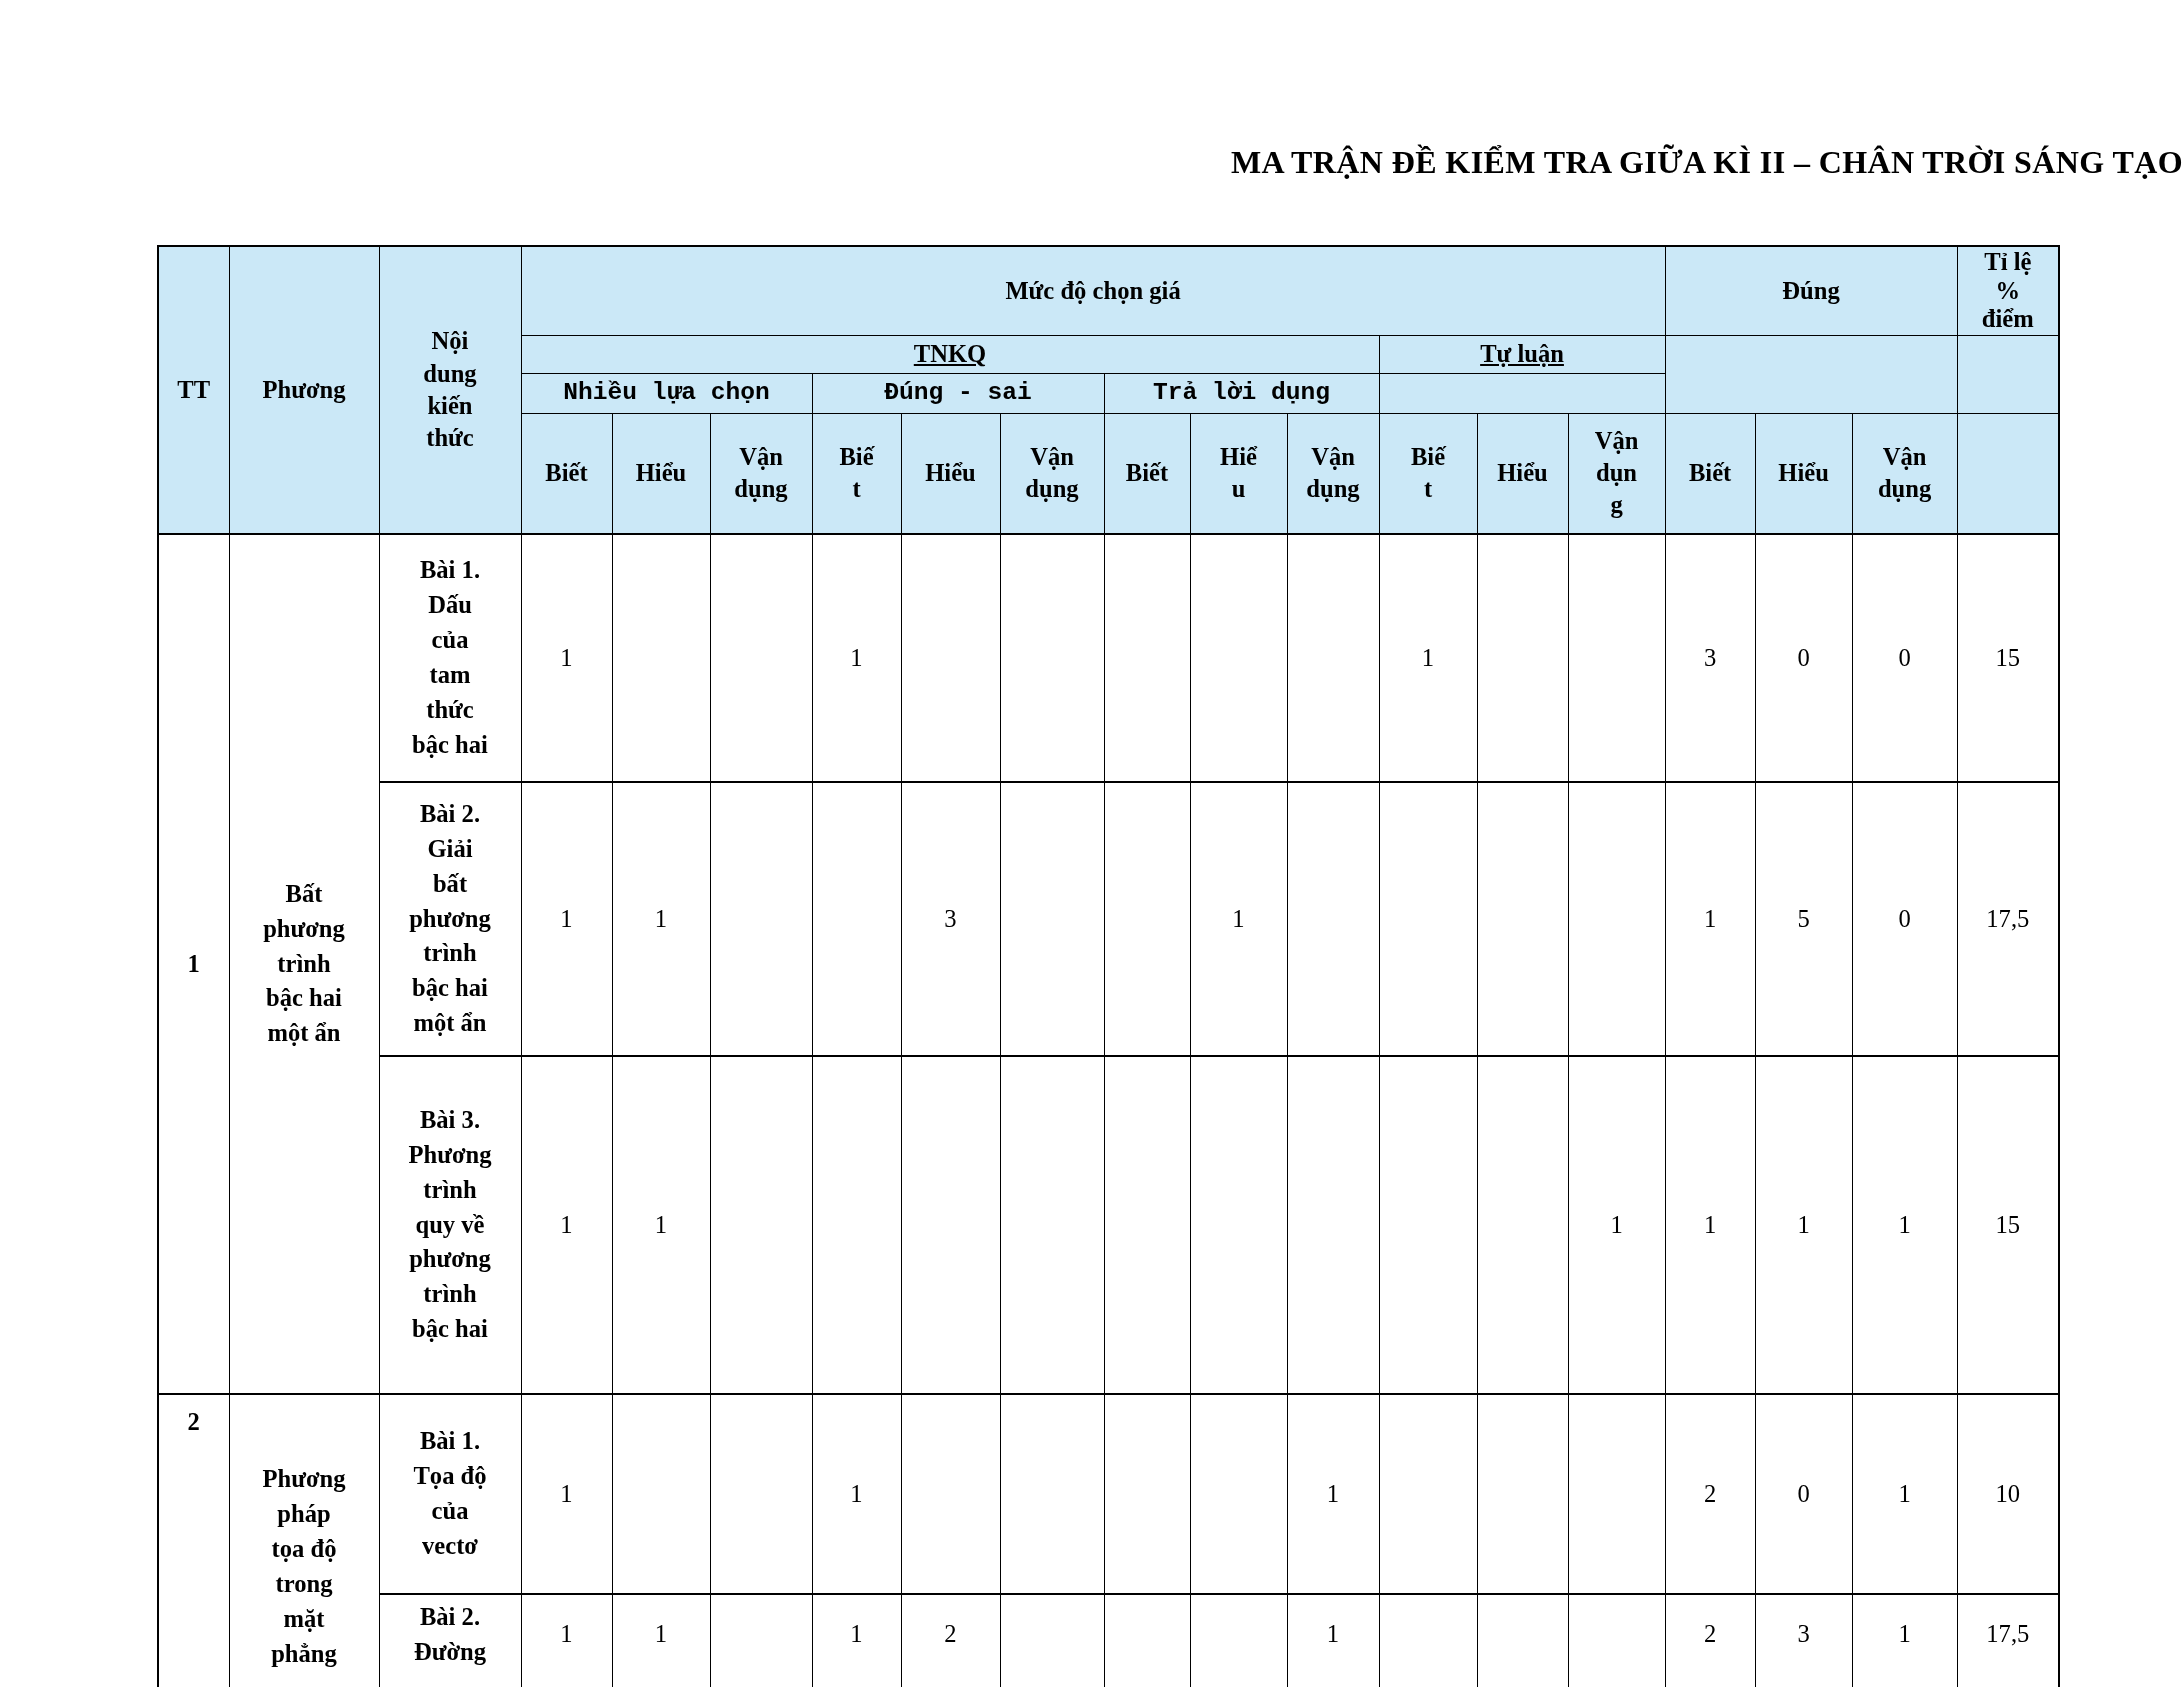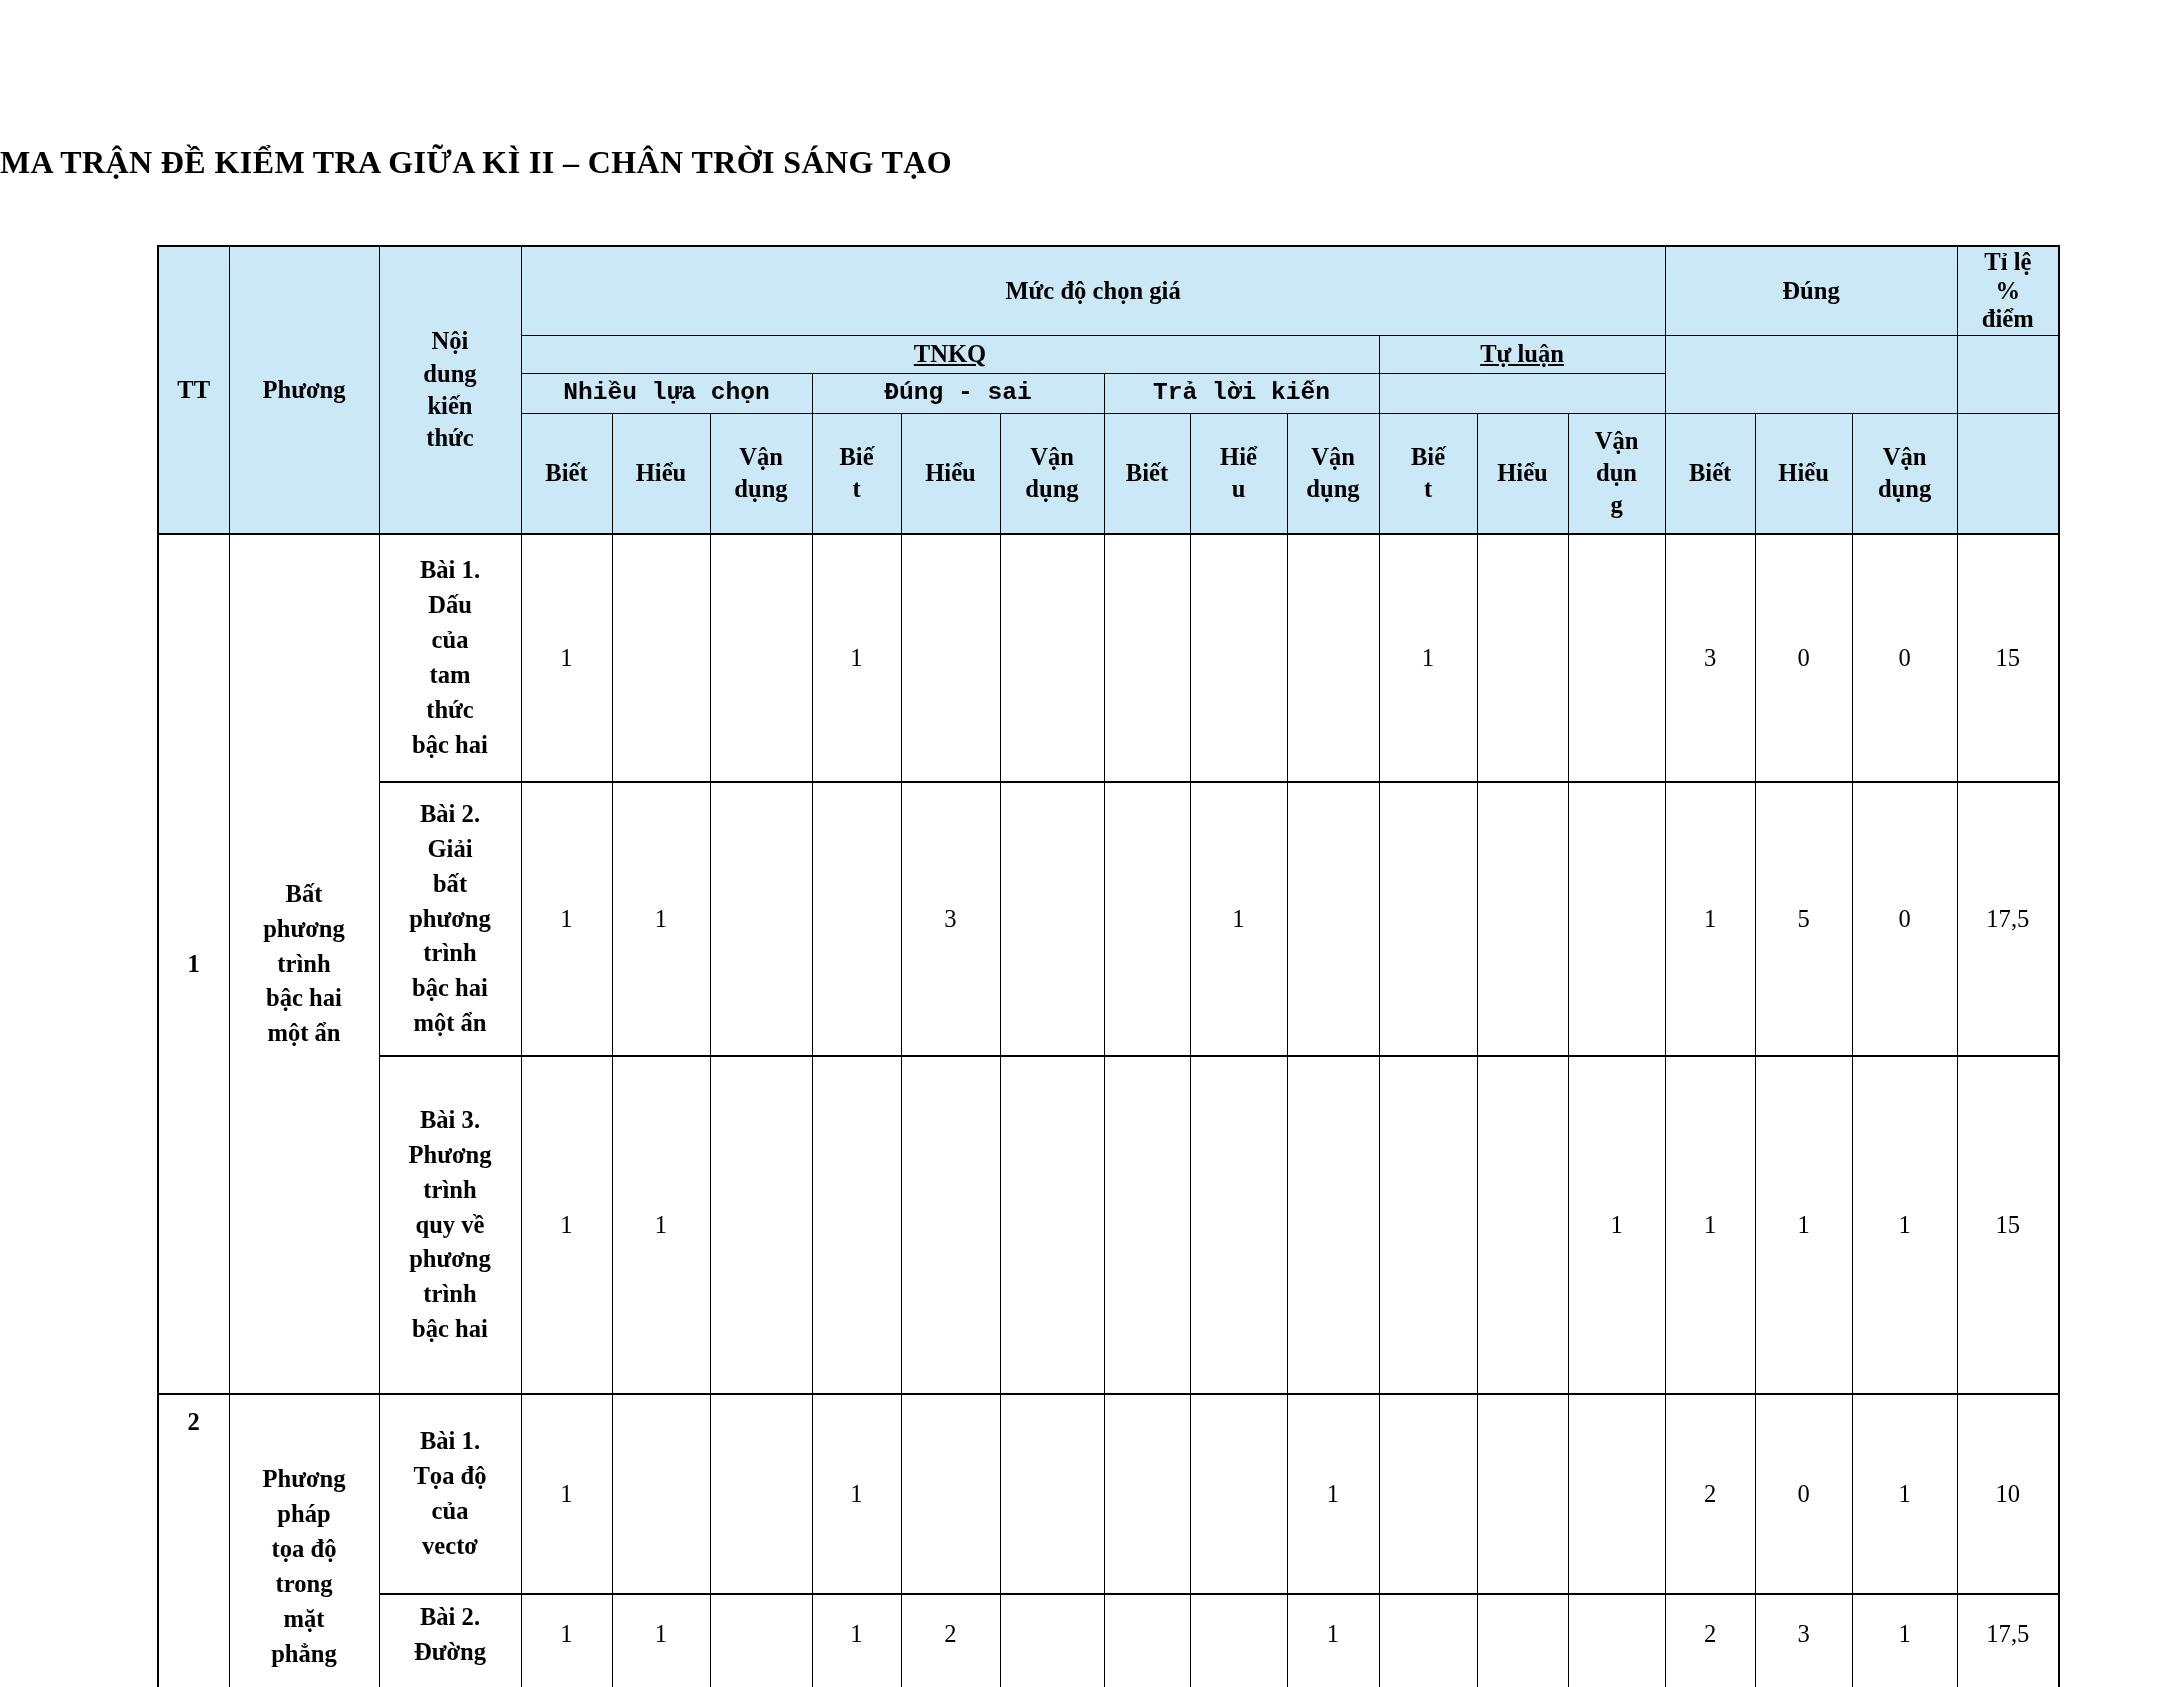--- a/index.html
+++ b/index.html
@@ -2,21 +2,21 @@
 <html lang="vi" style="font-size:12.7px"><head>
 <meta charset="utf-8">
 <style>
   html,body{margin:0;padding:0;}
   body{
     width:2183px;height:1687px;background:#ffffff;position:relative;
     font-family:"Liberation Serif","DejaVu Serif",serif;color:#000;
   }
   .title{
     position:absolute;top:144px;left:0;width:100%;
-    text-align:left;font-size:32px;font-weight:bold;letter-spacing:0.4px;
+    text-align:right;font-size:32px;font-weight:bold;letter-spacing:0.4px;
   }
   .tbl-wrap{position:absolute;top:245px;left:157px;}
   table{
     border-collapse:collapse;table-layout:fixed;width:1899px;
     border:2.4px solid #000;
   }
   th,td{
     border:1.6px solid #000;text-align:center;vertical-align:middle;
     white-space:pre-line;padding:0;overflow:hidden;
   }
@@ -80,21 +80,21 @@
     </tr>
     <tr class="h2">
       <th colspan="9">TNKQ</th>
       <th colspan="3">Tự luận</th>
       <th colspan="3" rowspan="2"></th>
       <th rowspan="2"></th>
     </tr>
     <tr class="h3">
       <th colspan="3">Nhiều lựa chọn</th>
       <th colspan="3">Đúng - sai</th>
-      <th colspan="3">Trả lời kiến</th>
+      <th colspan="3">Trả lời dụng</th>
       <th colspan="3"></th>
     </tr>
     <tr class="h4">
       <th>Biết</th>
       <th>Hiểu</th>
       <th>Vận
 dụng</th>
       <th>Biế
 t</th>
       <th>Hiểu</th>

